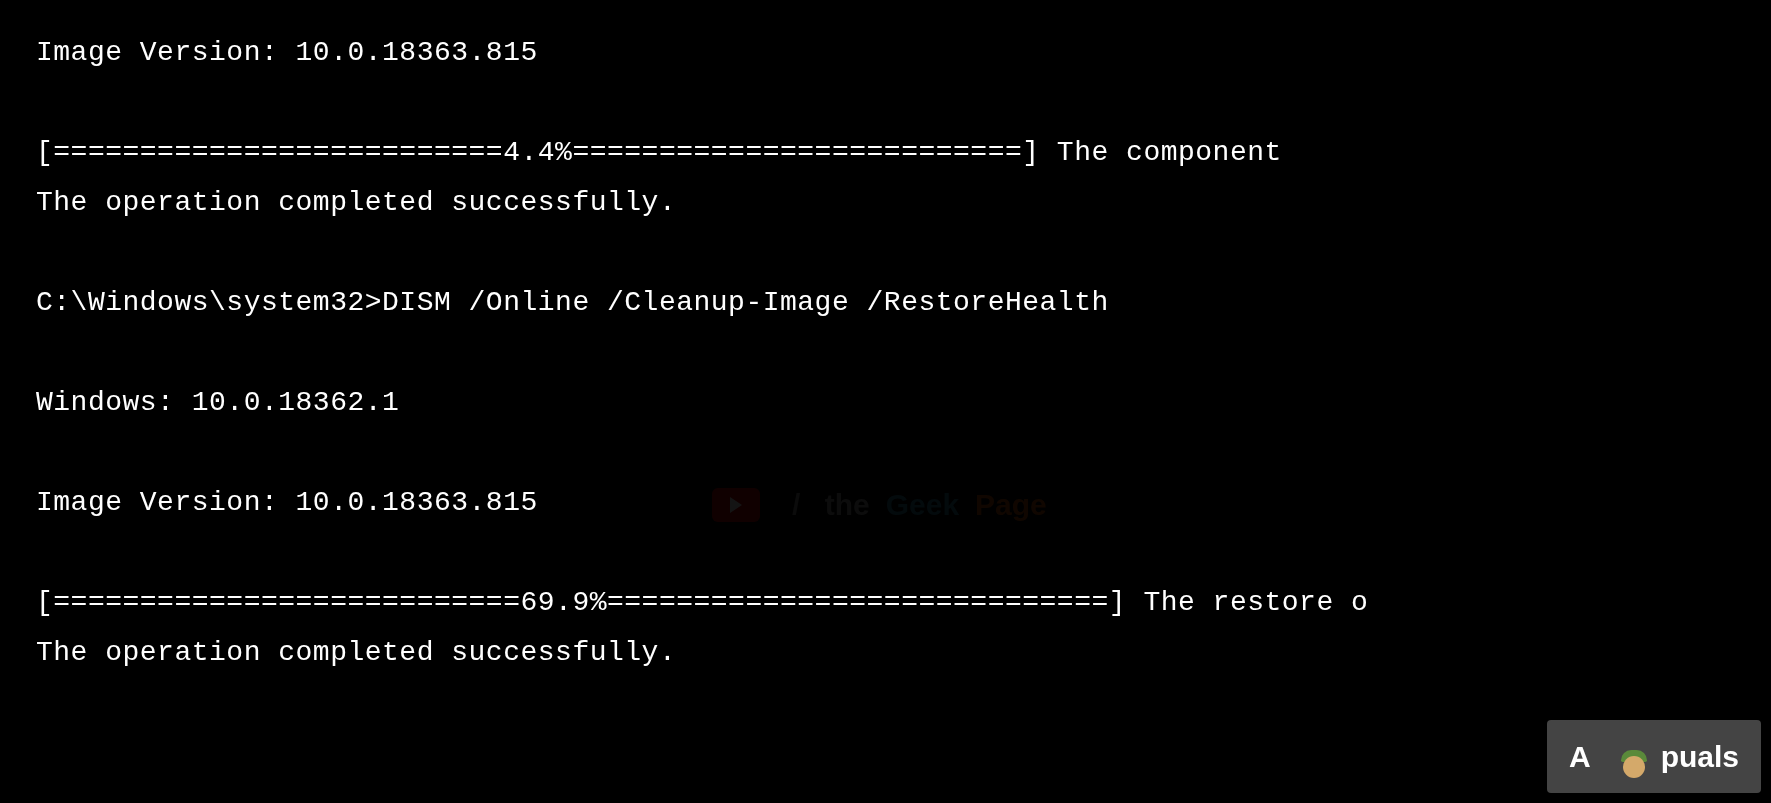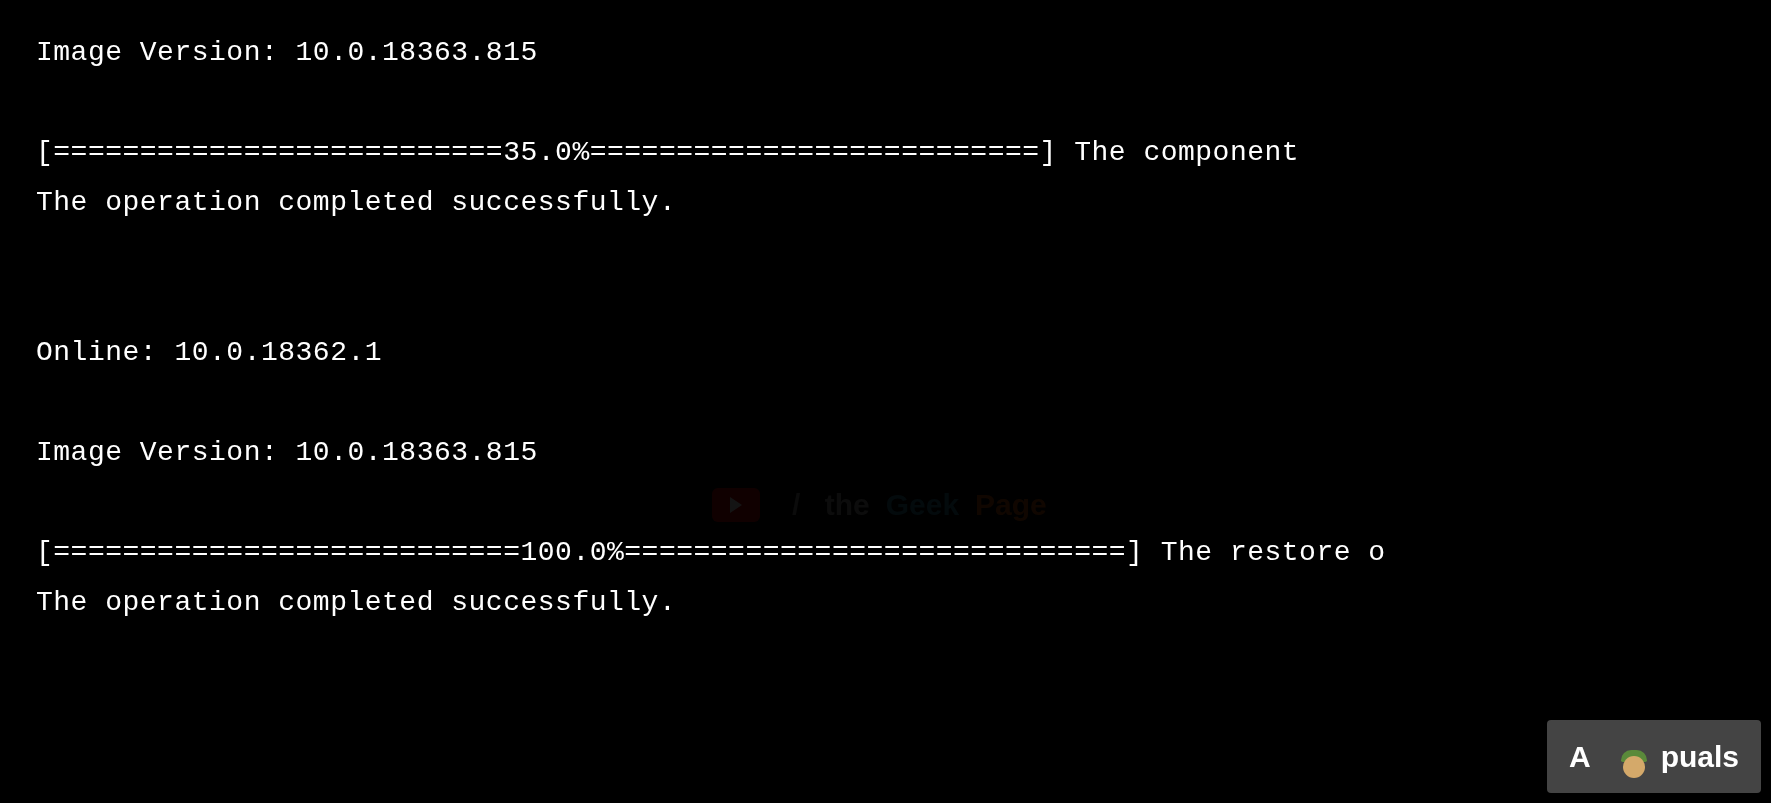--- a/index.html
+++ b/index.html
@@ -102,29 +102,30 @@
       top: 0;
       left: 2px;
     }
   </style>
 </head>
 <body>
 
 <div>
   <div class="terminal-line">Image Version: 10.0.18363.815</div>
   <div class="blank-line"></div>
-  <div class="terminal-line">[==========================35.0%==========================] The component</div>
+  <div class="terminal-line">[==========================4.4%==========================] The component</div>
   <div class="terminal-line">The operation completed successfully.</div>
   <div class="blank-line"></div>
+  <div class="terminal-line">C:\Windows\system32&gt;DISM /Online /Cleanup-Image /RestoreHealth</div>
   <div class="blank-line"></div>
-  <div class="terminal-line">Online: 10.0.18362.1</div>
+  <div class="terminal-line">Windows: 10.0.18362.1</div>
   <div class="blank-line"></div>
   <div class="terminal-line">Image Version: 10.0.18363.815</div>
   <div class="blank-line"></div>
-  <div class="terminal-line">[===========================100.0%=============================] The restore o</div>
+  <div class="terminal-line">[===========================69.9%=============================] The restore o</div>
   <div class="terminal-line">The operation completed successfully.</div>
   <div class="blank-line"></div>
 </div>
 
 <div class="watermark-center">
   <div class="yt-icon">
     <div class="yt-triangle"></div>
   </div>
   <div class="watermark-text">
     <span class="wm-slash">/ </span><span class="wm-the">the</span><span class="wm-geek">Geek</span><span class="wm-page">Page</span>

